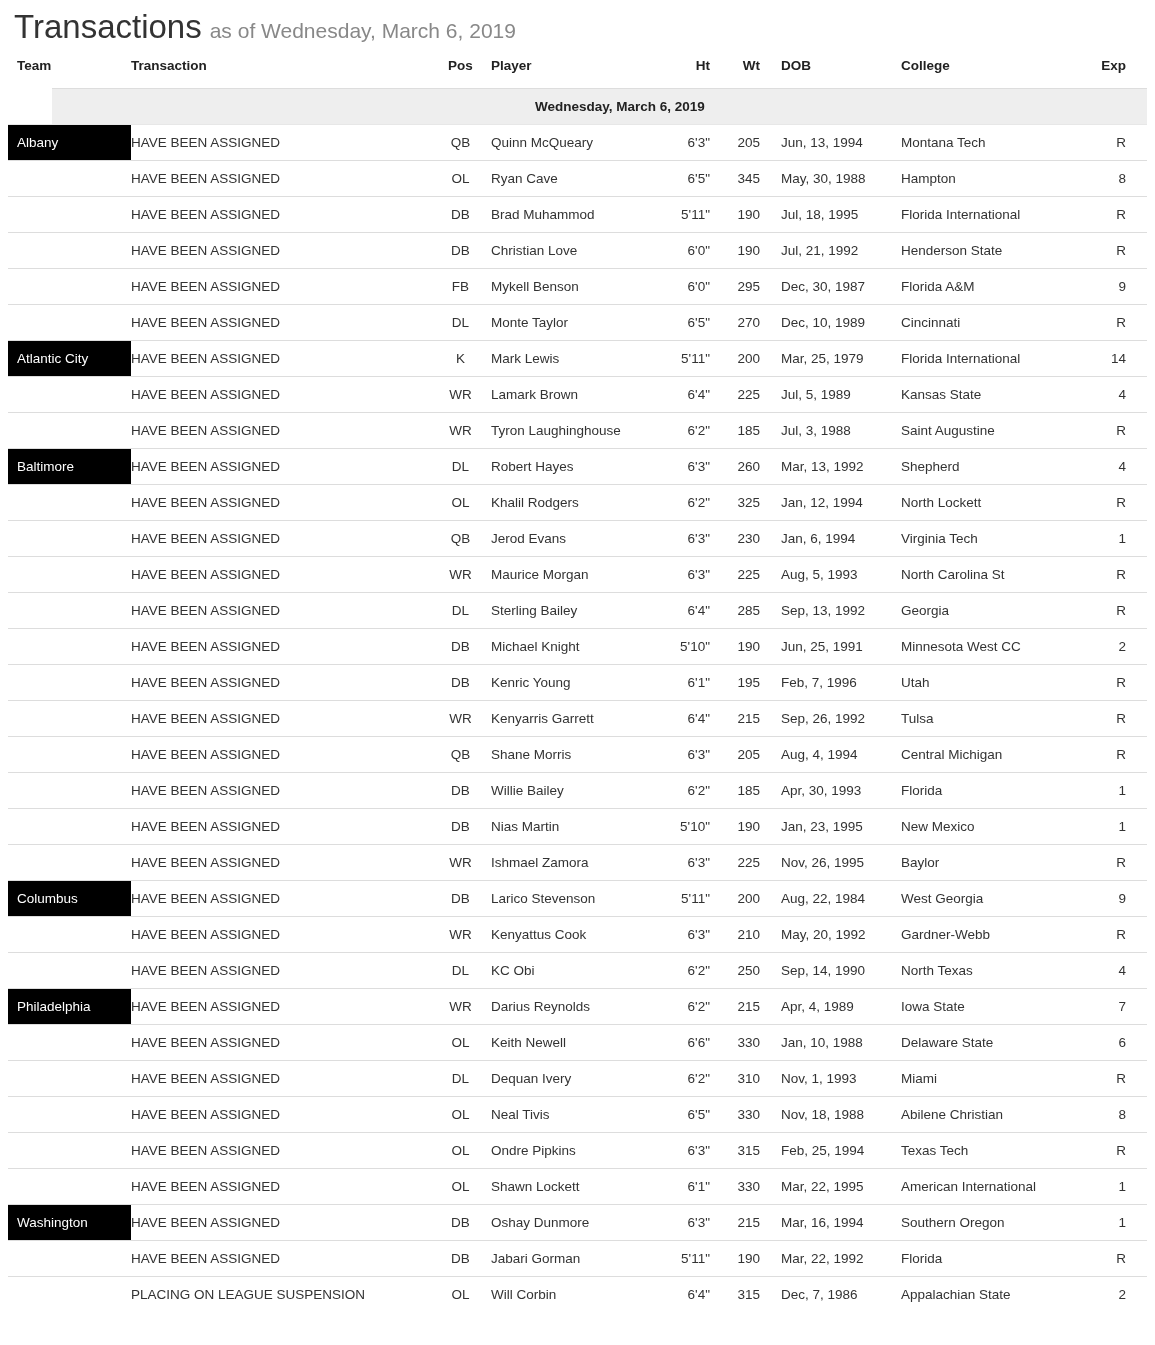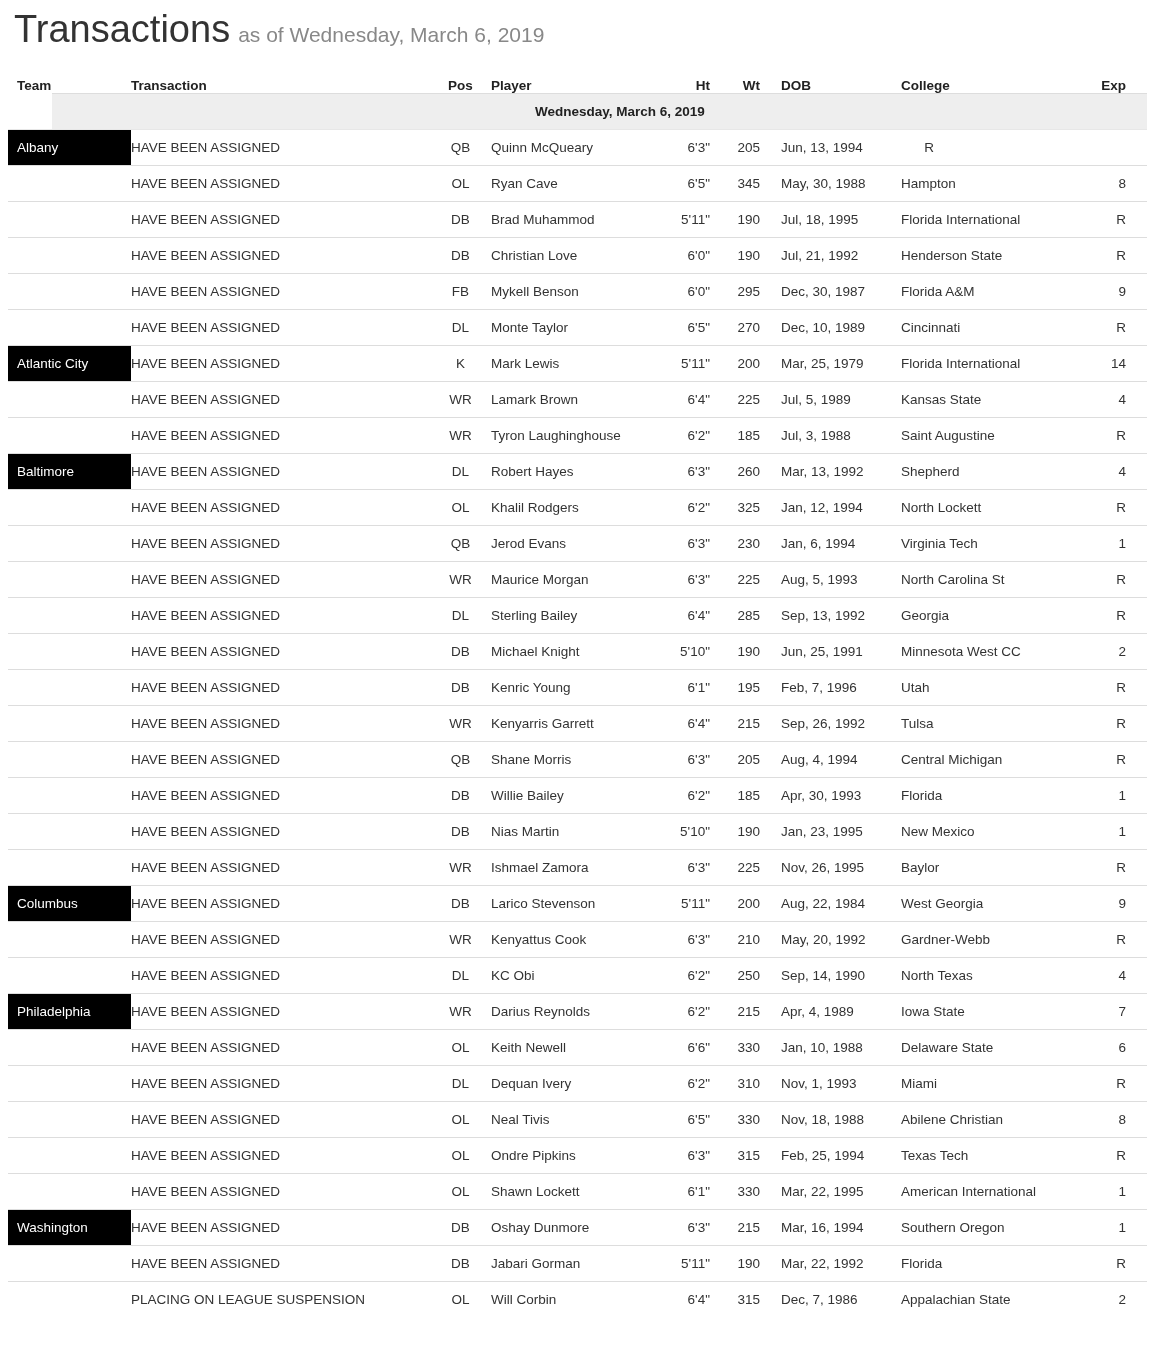--- a/index.html
+++ b/index.html
@@ -16,26 +16,26 @@
     width: 1155px;
     min-height: 1345px;
     background: #ffffff;
     color: var(--text);
     font-family: "Liberation Sans", sans-serif;
     font-size: 13.5px;
   }
   .page { padding: 0 8px; }
 
   .page-title-row { padding: 8px 6px 12px 6px; white-space: nowrap; }
-  .title { font-size: 38px; color: #333; letter-spacing: 0; }
+  .title { font-size: 33px; color: #333; letter-spacing: 0; }
   .subtitle { font-size: 21px; color: var(--subtitle); margin-left: 8px; }
 
   .header-row {
     display: flex;
-    align-items: flex-end;
+    align-items: flex-start;
     height: 30px;
     font-weight: bold;
     color: #222;
   }
 
   .date-band {
     height: 36px;
     background: var(--band-bg);
     border-top: 1px solid var(--border);
     display: flex;
@@ -99,20 +99,21 @@
 
     <div class="rows">
   <div class="row">
     <div class="cell c-team has-team">Albany</div>
     <div class="cell c-transaction">HAVE BEEN ASSIGNED</div>
     <div class="cell c-pos">QB</div>
     <div class="cell c-player">Quinn McQueary</div>
     <div class="cell c-ht">6'3"</div>
     <div class="cell c-wt">205</div>
     <div class="cell c-dob">Jun, 13, 1994</div>
+    <div class="cell c-college">Montana Tech</div>
     <div class="cell c-exp">R</div>
   </div>
 
   <div class="row">
     <div class="cell c-team"></div>
     <div class="cell c-transaction">HAVE BEEN ASSIGNED</div>
     <div class="cell c-pos">OL</div>
     <div class="cell c-player">Ryan Cave</div>
     <div class="cell c-ht">6'5"</div>
     <div class="cell c-wt">345</div>

